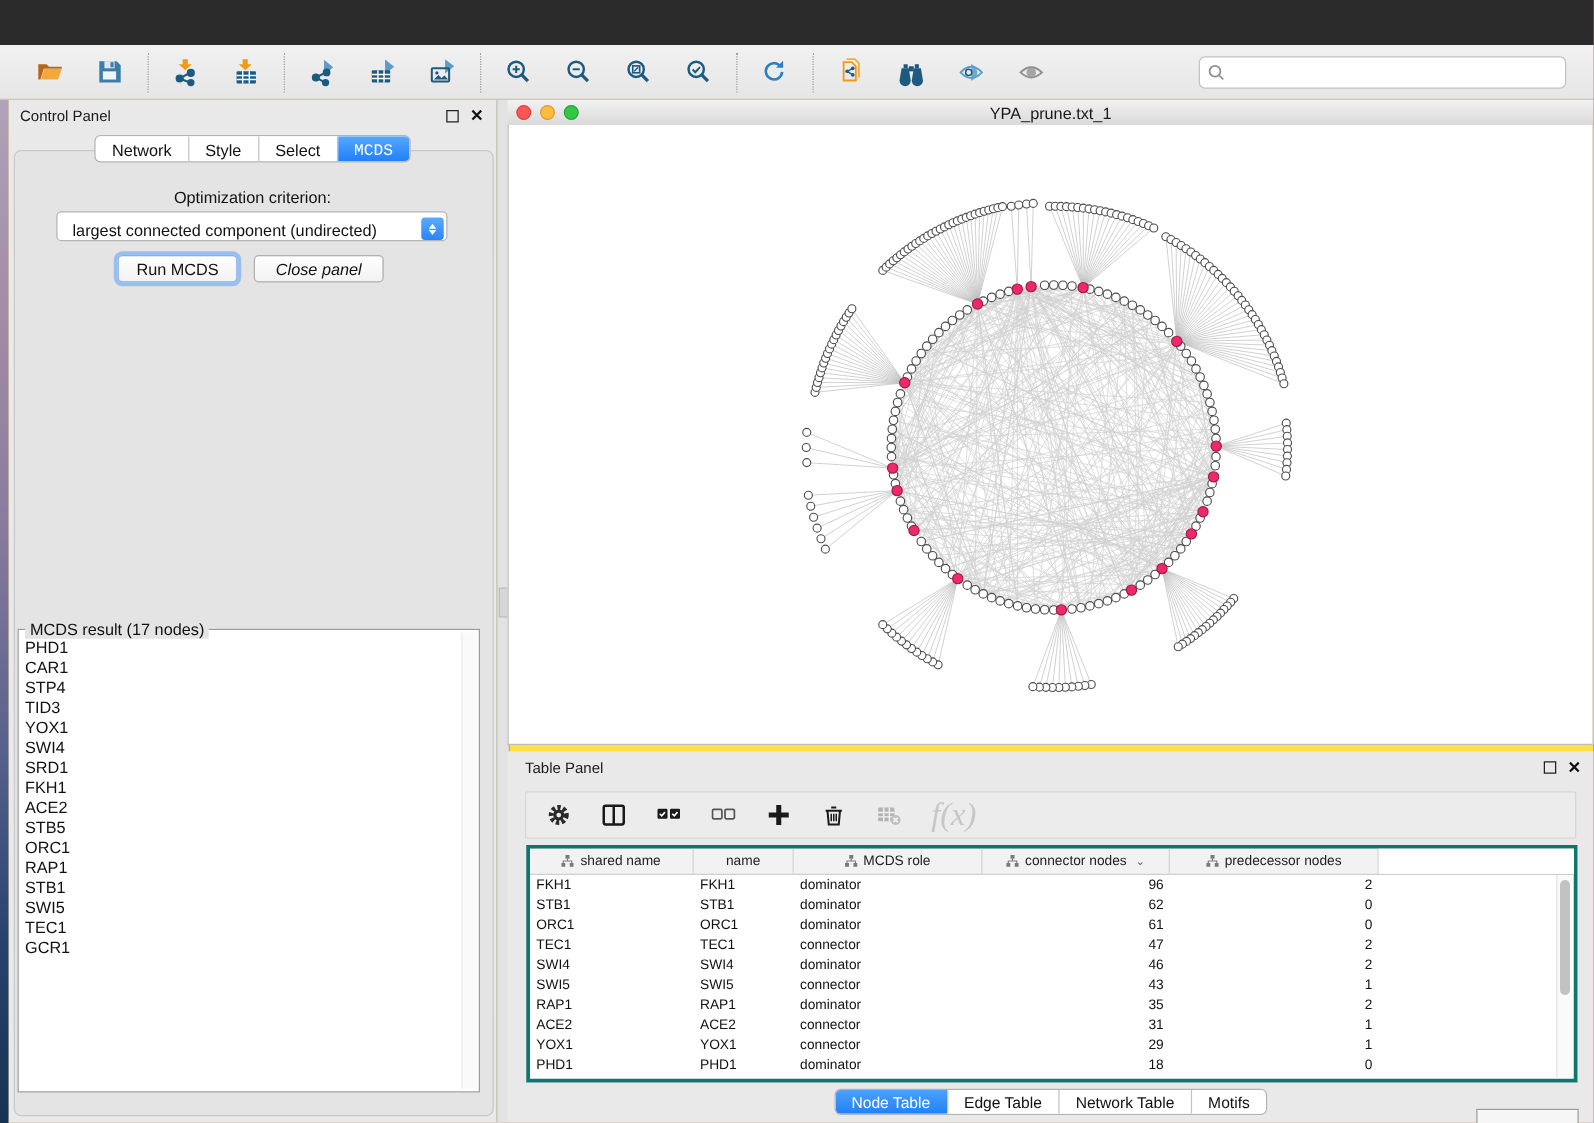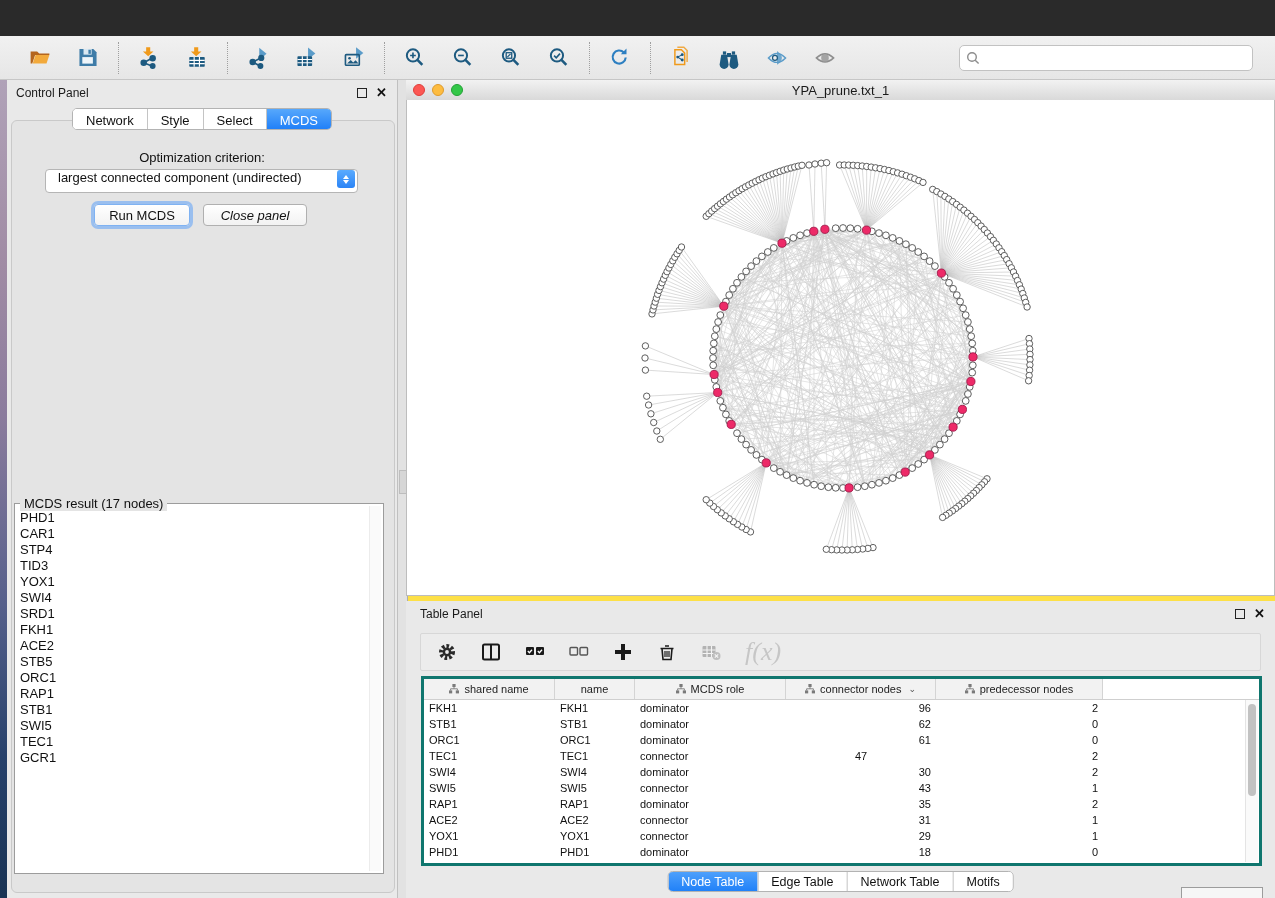--- a/index.html
+++ b/index.html
@@ -34,24 +34,24 @@
   .winbtns{margin-left:auto;display:flex;align-items:center;gap:9px;padding-right:10px;}
   .float-ico{width:8px;height:8px;border:1.5px solid #222;display:inline-block;cursor:pointer;}
   .close-ico{font-size:13px;font-weight:bold;color:#111;line-height:10px;cursor:pointer;}
   .cpanel-body{position:absolute;left:4px;top:40px;width:382px;height:771px;
     background:#e4e4e4;border:1px solid #c9c9c9;border-radius:6px;}
   .seg-tabs{position:absolute;left:50%;transform:translateX(-50%);top:28px;display:flex;
     border:1px solid #b3b3b3;border-radius:5px;overflow:hidden;background:#fff;height:20px;z-index:3;}
   .seg{font-size:13px;color:#111;padding:2px 13px 0;cursor:pointer;border-left:1px solid #c4c4c4;
     display:flex;align-items:center;background:#fff;}
   .seg:first-child{border-left:none;}
-  .seg.active{background:linear-gradient(#57a8fc,#2180f8);color:#fff;}
+  .seg.active{background:linear-gradient(#57a8fc,#2180f8);color:#fff;font-family:Liberation Mono, monospace;}
   .opt-label{position:absolute;left:0;right:0;top:70px;text-align:center;font-size:13px;color:#111;}
   .dropdown{position:absolute;left:38px;top:89px;width:311px;height:22px;background:#fff;
-    border:1px solid #b5b5b5;border-radius:4px;display:flex;align-items:flex-start;cursor:pointer;}
+    border:1px solid #b5b5b5;border-radius:4px;display:flex;align-items:flex-end;cursor:pointer;}
   .dropdown .dval{flex:1;font-size:13px;color:#111;padding-left:12px;white-space:nowrap;}
   .stepper{width:18px;height:18px;margin-right:2px;border-radius:3px;
     background:linear-gradient(#5aabff,#2b84f6);display:flex;flex-direction:column;
     align-items:center;justify-content:center;gap:1px;}
   .stepper i{display:block;width:0;height:0;border-left:3.5px solid transparent;border-right:3.5px solid transparent;}
   .stepper .up{border-bottom:4px solid #fff;}
   .stepper .dn{border-top:4px solid #fff;}
   .btn{position:absolute;height:22px;background:linear-gradient(#ffffff,#f2f2f2);
     border:1px solid #b0b0b0;border-radius:4px;font-size:13px;color:#111;cursor:pointer;
     font-family:"Liberation Sans",sans-serif;}
@@ -1395,28 +1395,28 @@
             <div class="td" style="width: 131px;">ORC1</div>
             <div class="td" style="width: 80px;">ORC1</div>
             <div class="td" style="width: 151px;">dominator</div>
             <div class="td num" style="width: 150px;">61</div>
             <div class="td num" style="width: 167px;">0</div>
           </div>
           <div class="trow">
             <div class="td" style="width: 131px;">TEC1</div>
             <div class="td" style="width: 80px;">TEC1</div>
             <div class="td" style="width: 151px;">connector</div>
-            <div class="td num" style="width: 150px; text-align: center;">47</div>
+            <div class="td num" style="width: 150px;">47</div>
             <div class="td num" style="width: 167px;">2</div>
           </div>
           <div class="trow">
             <div class="td" style="width: 131px;">SWI4</div>
             <div class="td" style="width: 80px;">SWI4</div>
             <div class="td" style="width: 151px;">dominator</div>
-            <div class="td num" style="width: 150px;">30</div>
+            <div class="td num" style="width: 150px;">46</div>
             <div class="td num" style="width: 167px;">2</div>
           </div>
           <div class="trow">
             <div class="td" style="width: 131px;">SWI5</div>
             <div class="td" style="width: 80px;">SWI5</div>
             <div class="td" style="width: 151px;">connector</div>
             <div class="td num" style="width: 150px;">43</div>
             <div class="td num" style="width: 167px;">1</div>
           </div>
           <div class="trow">

